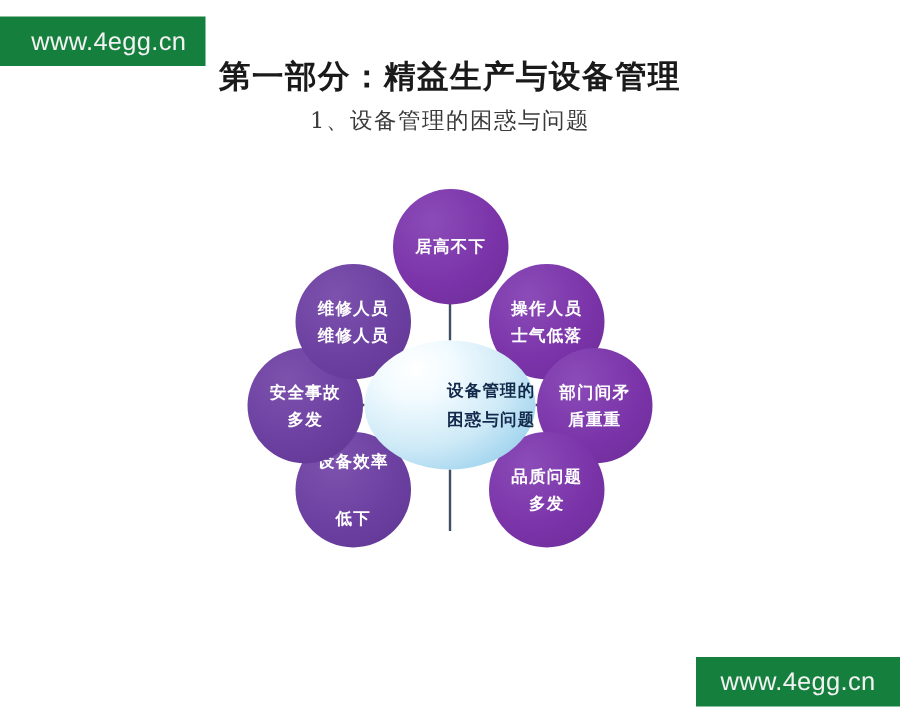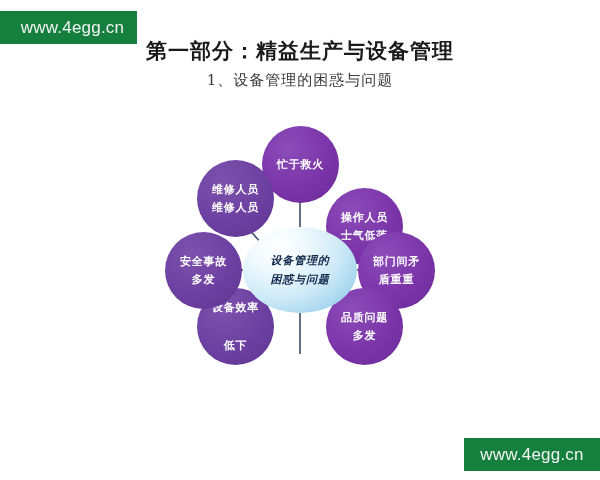--- a/index.html
+++ b/index.html
@@ -113,31 +113,30 @@
   #center-node {
     position: absolute;
     left: 243px;
     top: 227px;
     width: 114px;
     height: 86px;
     border-radius: 50%;
     background: radial-gradient(ellipse at 30% 22%, #ffffff 0%, #f2fbff 22%, #cfeaf7 55%, #a7d7ef 78%, #8cc8e6 100%);
     display: flex;
     flex-direction: column;
-    align-items: center;
+    align-items: flex-end;
     justify-content: center;
     text-align: center;
     color: #13294b;
     font-family: "DejaVu Sans", "Liberation Sans", sans-serif;
     font-size: 11px;
     font-weight: bold;
     line-height: 1.75;
     letter-spacing: 0.8px;
     box-sizing: border-box;
-    font-style: italic;
   }
   #center-node .line { display: block; white-space: nowrap; }
 </style>
 </head>
 <body>
 
 <div class="watermark" id="watermark-top-left">
   <span>www.4egg.cn</span>
 </div>
 
@@ -160,25 +159,25 @@
       <line x1="357" y1="270" x2="396" y2="270"></line>
       <line x1="339" y1="297" x2="364" y2="326"></line>
       <line x1="300" y1="313" x2="300" y2="354"></line>
       <line x1="261" y1="297" x2="236" y2="326"></line>
       <line x1="243" y1="270" x2="204" y2="270"></line>
       <line x1="261" y1="243" x2="236" y2="214"></line>
     </g>
   </svg>
 
   <div class="node node-violet" style="left:262px; top:126px; width:77px; height:77px;">
-    <span class="line">忙于救火</span>
+    <span class="line">居高不下</span>
     <span class="line"></span>
   </div>
 
-  <div class="node node-violet" style="left:326px; top:188px; width:77px; height:77px;align-items:center;">
+  <div class="node node-violet" style="left:326px; top:176px; width:77px; height:77px;align-items:center;">
     <span class="line">操作人员</span>
     <span class="line">士气低落</span>
   </div>
 
   <div class="node node-violet" style="left:358px; top:232px; width:77px; height:77px;">
     <span class="line">部门间矛</span>
     <span class="line">盾重重</span>
   </div>
 
   <div class="node node-violet" style="left:326px; top:288px; width:77px; height:77px;">
@@ -190,21 +189,21 @@
   <div class="node node-blueviol" style="left:197px; top:288px; width:77px; height:77px;gap:20px;">
     <span class="line">设备效率</span>
     <span class="line">低下</span>
   </div>
 
   <div class="node node-blueviol" style="left:165px; top:232px; width:77px; height:77px;">
     <span class="line">安全事故</span>
     <span class="line">多发</span>
   </div>
 
-  <div class="node node-blueviol" style="left:197px; top:160px; width:77px; height:77px;text-align:center;">
+  <div class="node node-blueviol" style="left:197px; top:176px; width:77px; height:77px;text-align:center;">
     <span class="line">维修人员</span>
     <span class="line">维修人员</span>
   </div>
 
   <div id="center-node">
     <span class="line">设备管理的</span>
     <span class="line">困惑与问题</span>
   </div>
 
 </div>

